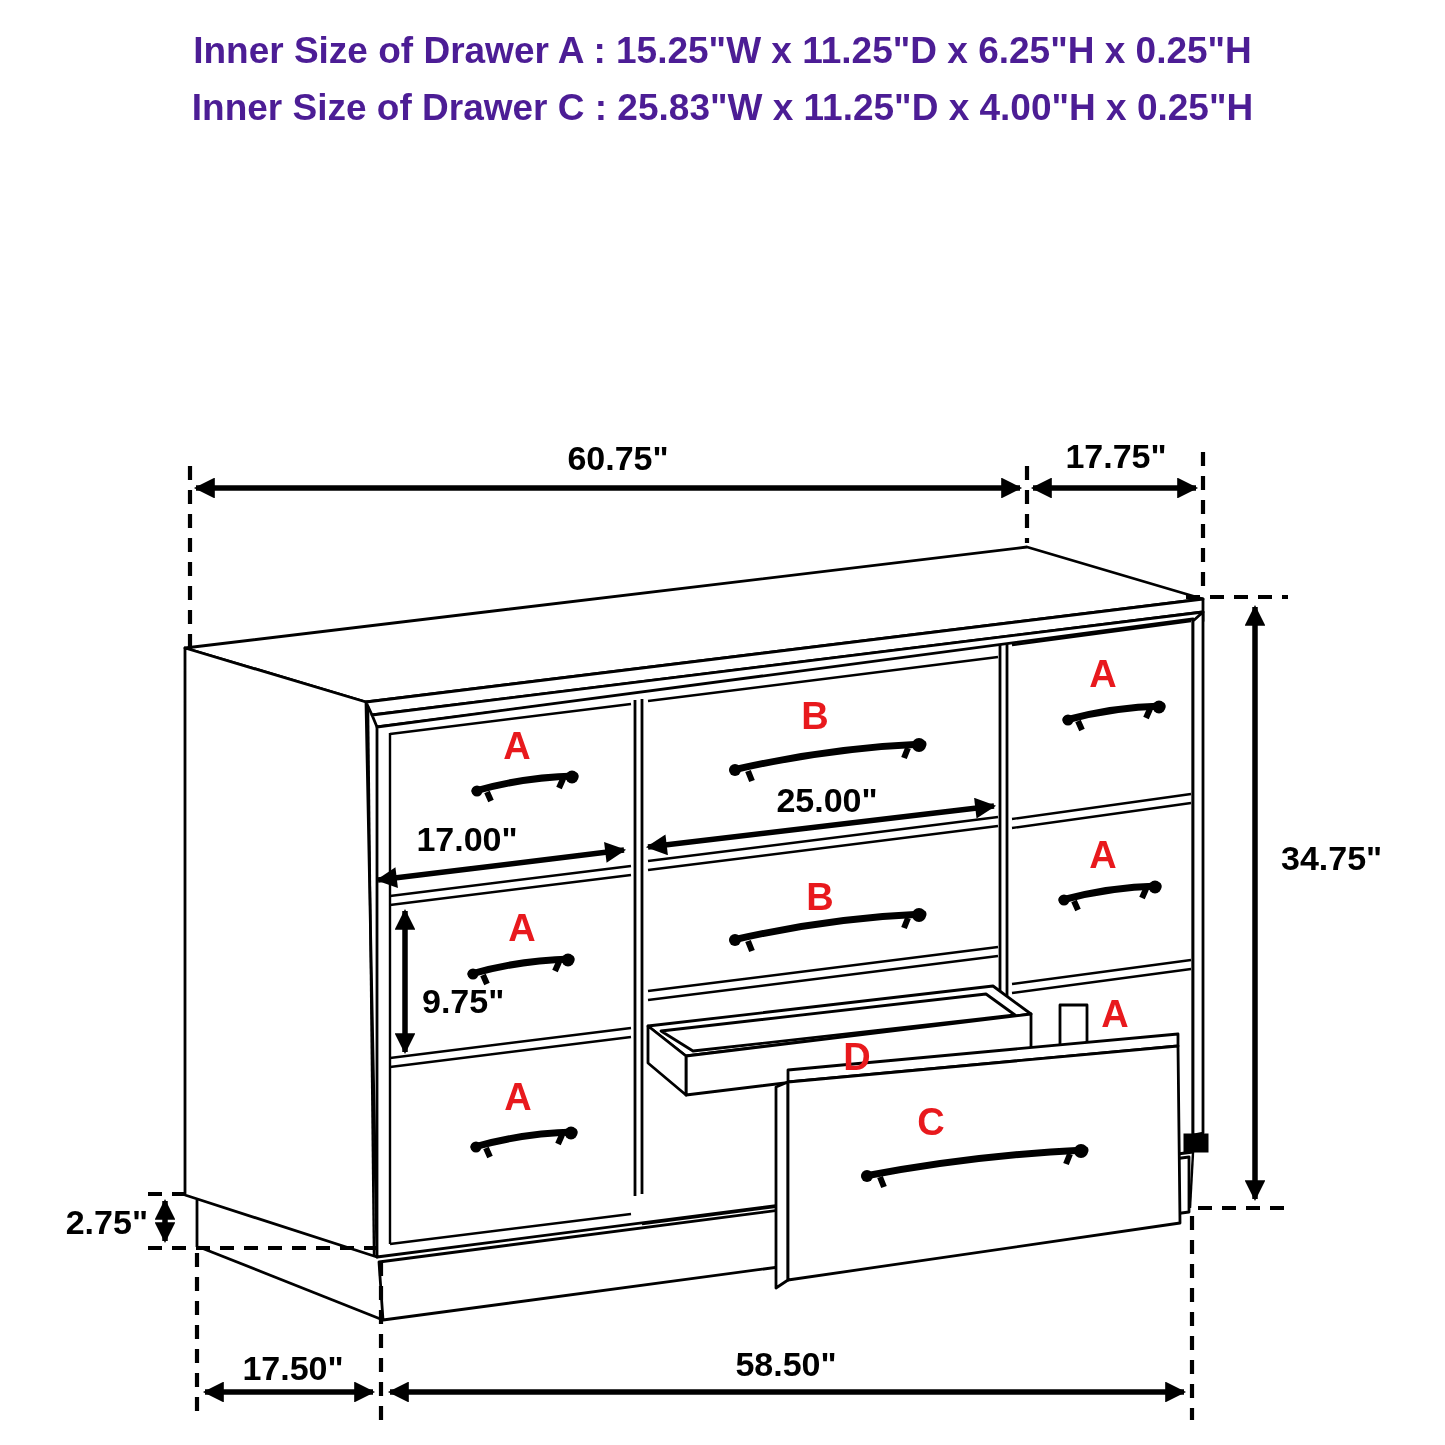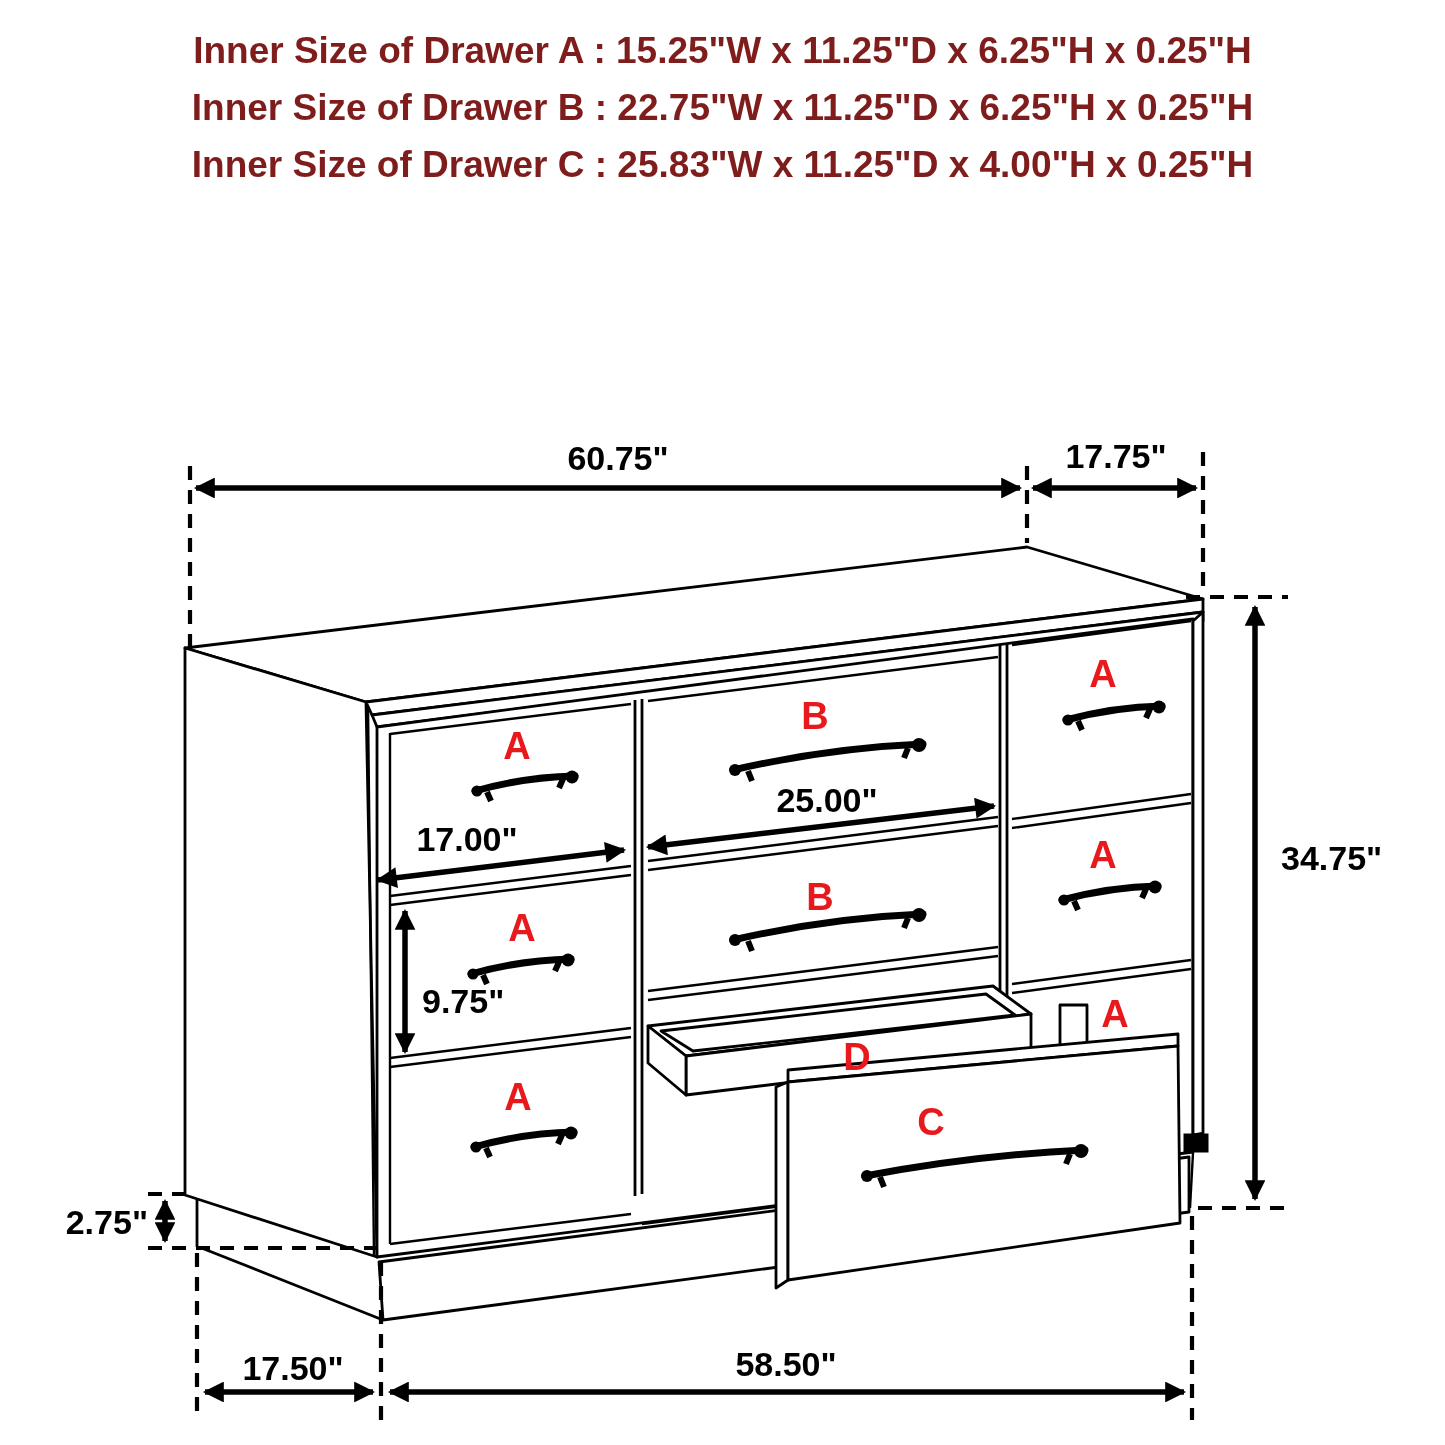--- a/index.html
+++ b/index.html
@@ -1,37 +1,36 @@
 <!DOCTYPE html>
 <html><head>
 <meta charset="utf-8">
 <style>
   html,body{margin:0;padding:0;background:#ffffff;}
   body{width:1445px;height:1445px;position:relative;font-family:"Liberation Sans",sans-serif;}
   .title-block{position:absolute;left:0;top:22px;width:1445px;text-align:center;}
-  .title-line{font-weight:bold;font-size:37px;line-height:57px;color:#7f1d1d;white-space:pre;}
+  .title-line{font-weight:bold;font-size:37px;line-height:57px;color:#4c1d95;white-space:pre;}
   #diagram{position:absolute;left:0;top:0;}
   .face{fill:#ffffff;stroke:#000000;stroke-width:2.8;stroke-linejoin:round;}
   .ln{stroke:#000000;stroke-width:2.4;fill:none;}
   .ln-heavy{stroke:#000000;stroke-width:2.8;fill:none;}
   .dash{stroke:#000000;stroke-width:4.2;fill:none;stroke-dasharray:14 10;}
   .dim{stroke:#000000;stroke-width:5.5;fill:none;}
   .dim-label{font:bold 34px "Liberation Sans",sans-serif;fill:#000000;}
   .red-letter{font:bold 38px "Liberation Sans",sans-serif;text-anchor:middle;}
   .handle-bar{stroke:#000000;stroke-width:7;fill:none;stroke-linecap:round;}
   .handle-foot{stroke:#000000;stroke-width:6;fill:none;}
   .handle-knob{fill:#000000;}
   .solid-black{fill:#000000;stroke:#000000;stroke-width:1;}
 </style>
 </head>
 <body>
 
 <div class="title-block">
   <div class="title-line">Inner Size of Drawer A : 15.25"W x 11.25"D x 6.25"H x 0.25"H</div>
-  <div class="title-line">Inner Size of Drawer B : 22.75"W x 11.25"D x 6.25"H x 0.25"H</div>
   <div class="title-line">Inner Size of Drawer C : 25.83"W x 11.25"D x 4.00"H x 0.25"H</div>
 </div>
 
 <svg id="diagram" width="1445" height="1445" viewBox="0 0 1445 1445">
   <defs>
     <marker id="ah" viewBox="0 0 10 10" refX="9" refY="5" markerWidth="5" markerHeight="3.8" orient="auto-start-reverse" markerUnits="strokeWidth">
       <path d="M0,0 L10,5 L0,10 Z" fill="#000000"></path>
     </marker>
   </defs>
 

